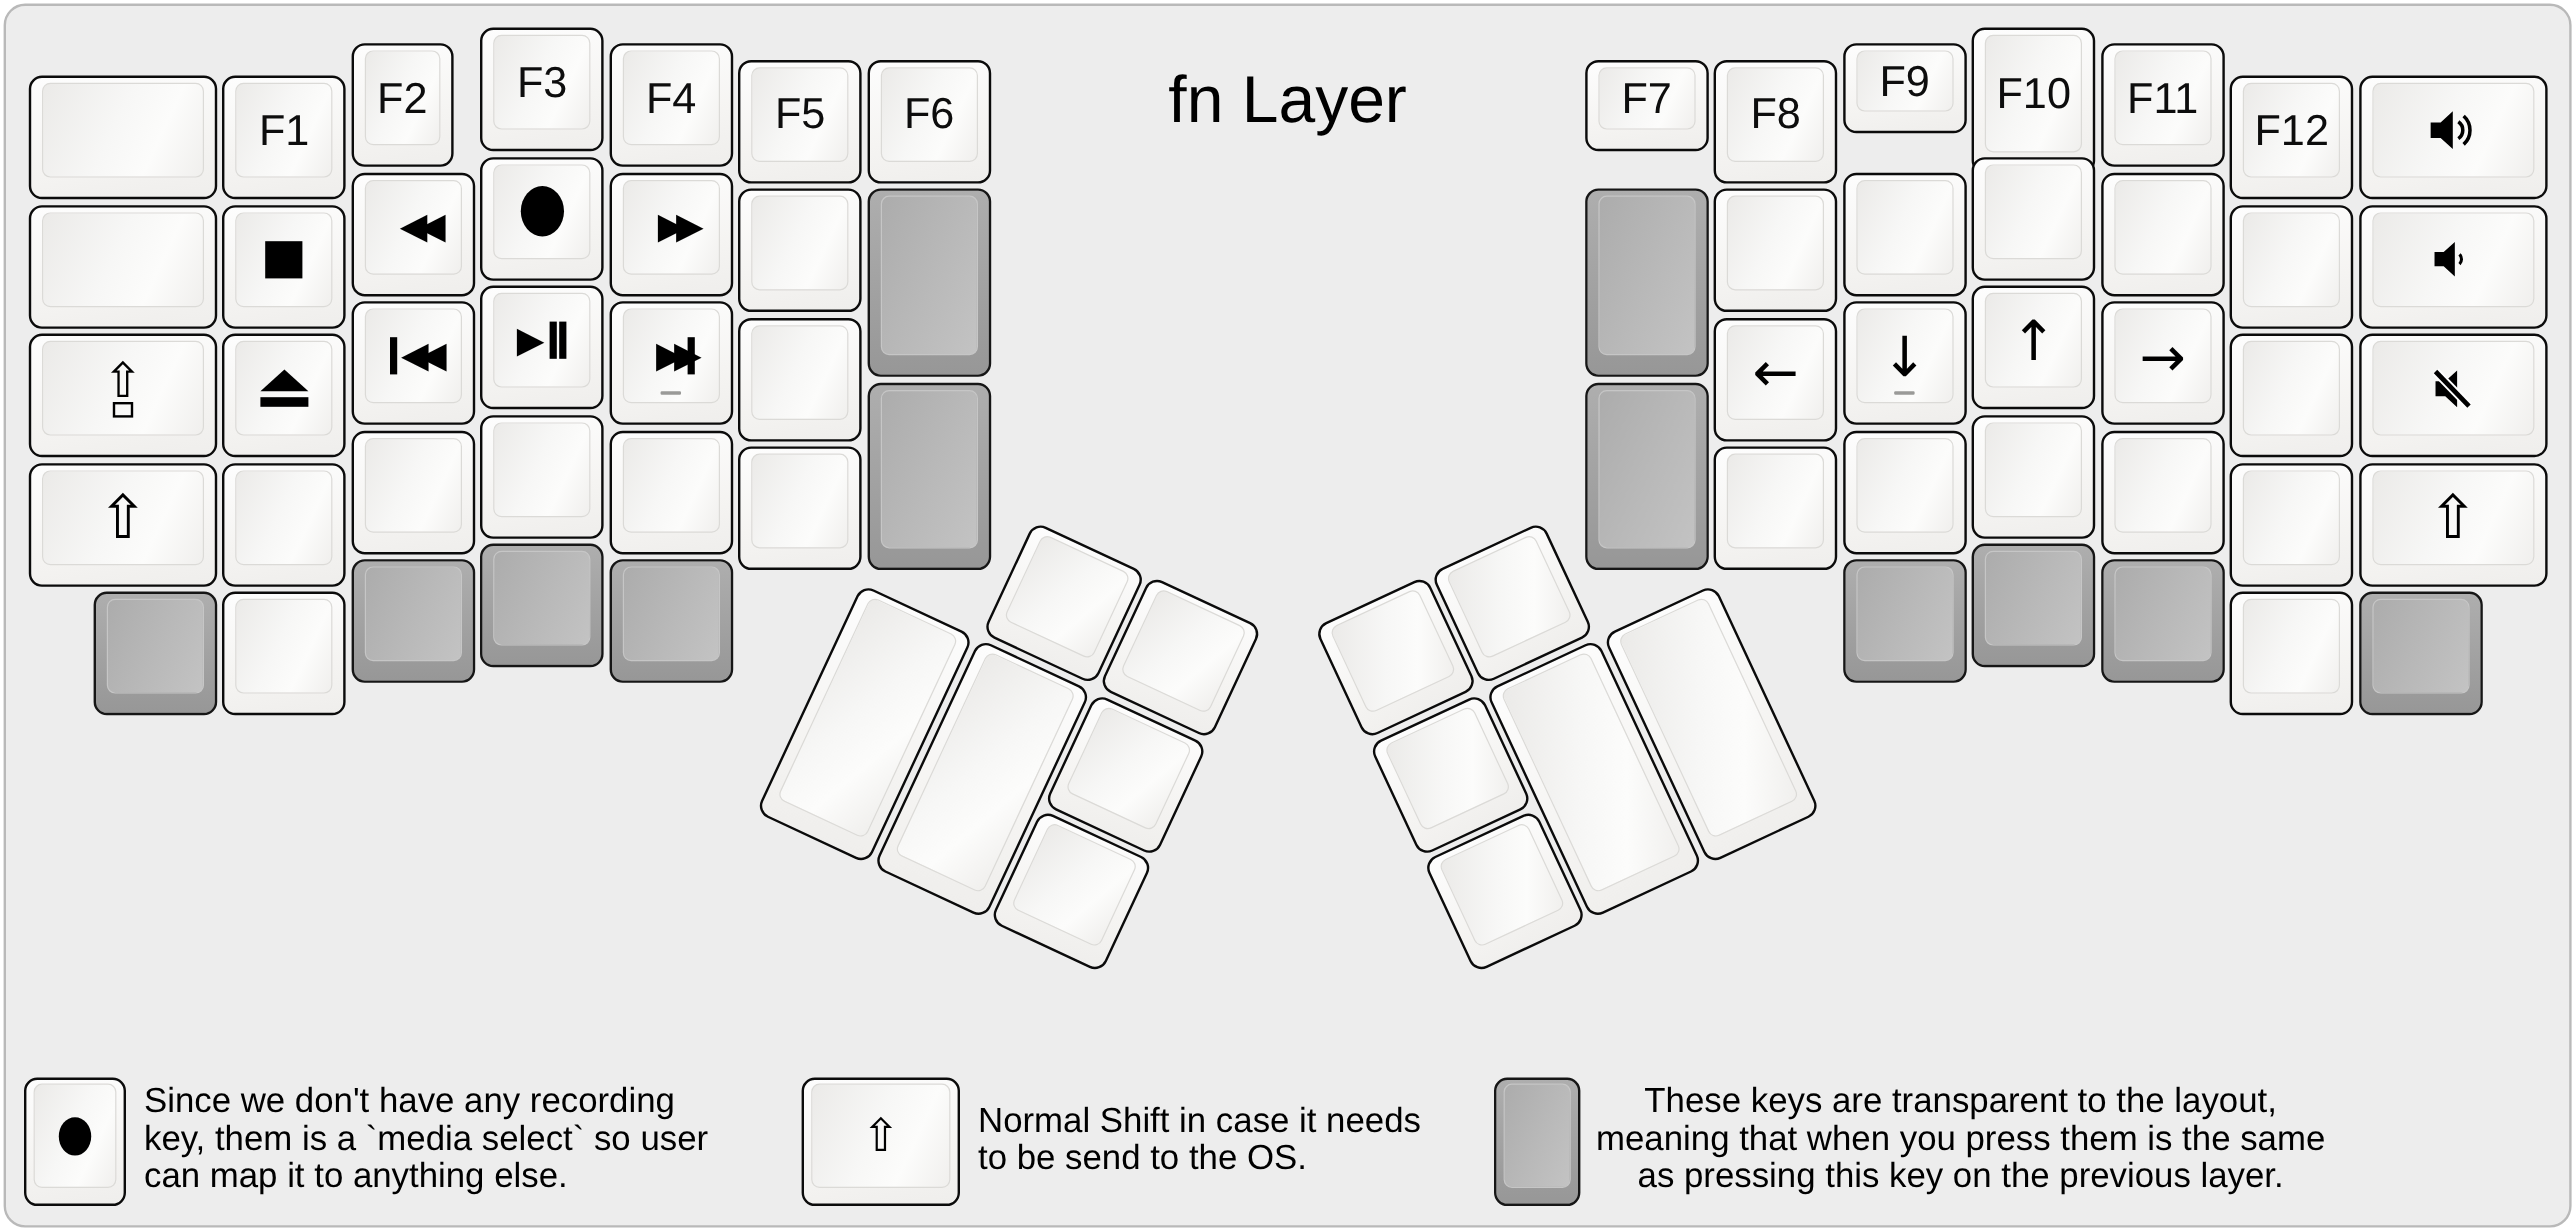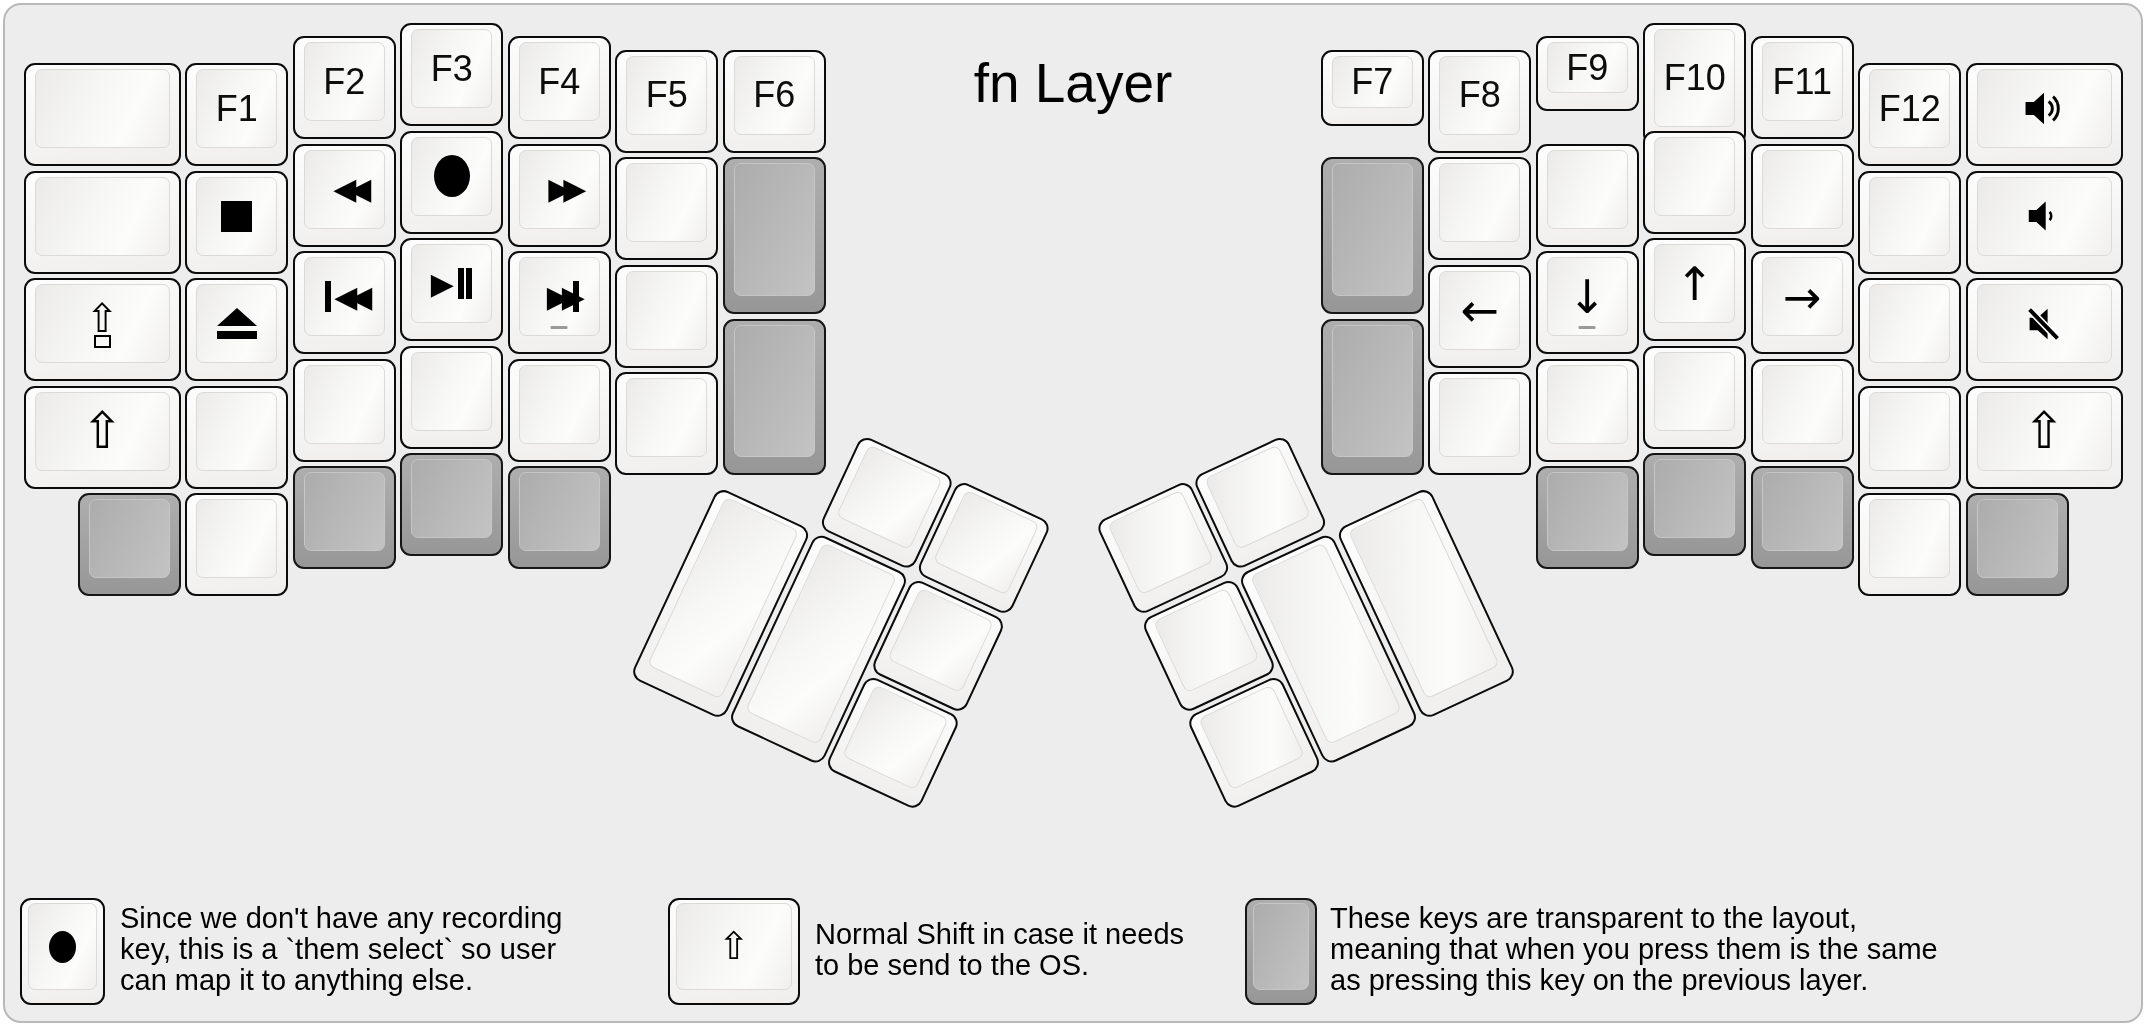--- a/index.html
+++ b/index.html
@@ -47,21 +47,21 @@
   .ic-svg{display:block;}
 
   
   .legend-text{position:absolute;font-size:29px;line-height:31px;color:#000;white-space:pre-line;}
   .mini .face{left:6px;right:6px;top:3px;bottom:13px;}
   .lk1{left:20px;top:898px;width:85px;height:107px;}
   .lk2{left:668px;top:898px;width:132px;height:107px;}
   .lk3{left:1245px;top:898px;width:72px;height:107px;}
   .lt1{left:120px;top:903px;}
   .lt2{left:815px;top:919px;}
-  .lt3{left:1330px;top:903px;}
+  .lt3{left:1330px;top:903px;text-align:center;}
 </style>
 </head>
 <body>
 
 <div class="stage">
   <div class="frame"></div>
 
   <div class="title">fn Layer</div>
 
   <div class="kgroup" id="kb-main">
@@ -106,21 +106,21 @@
             <div class="ej-bar"></div>
           </div>
         </div>
       </div>
       <div class="key" style="left: 185.25px; top: 385.8px; width: 103px; height: 103px;">
         <div class="face"></div>
       </div>
       <div class="key" style="left: 185.25px; top: 493.3px; width: 103px; height: 103px;">
         <div class="face"></div>
       </div>
-      <div class="key" style="left: 292.75px; top: 36.4px; width: 103px; height: 103px;">
+      <div class="key" style="left: 292.75px; top: 36.4px; width: 85px; height: 103px;">
         <div class="face">
           <span class="lbl">F2</span>
         </div>
       </div>
       <div class="key" style="left: 292.75px; top: 143.9px; width: 103px; height: 103px;">
         <div class="face">
           <div class="ic tri-txt">◀◀</div>
         </div>
       </div>
       <div class="key" style="left: 292.75px; top: 251.4px; width: 103px; height: 103px;">
@@ -392,21 +392,21 @@
       </div>
     </div>
 
   <div>
     <div class="key mini lk1">
       <div class="face">
           <div class="ic-record small"></div>
         </div>
     </div>
     <div class="legend-text lt1">Since we don't have any recording
-key, this is a `them select` so user
+key, them is a `media select` so user
 can map it to anything else.</div>
 
     <div class="key mini lk2">
       <div class="face">
           <span class="shift-ch" style="font-size:38px">⇧</span>
         </div>
     </div>
     <div class="legend-text lt2">Normal Shift in case it needs
 to be send to the OS.</div>
 

